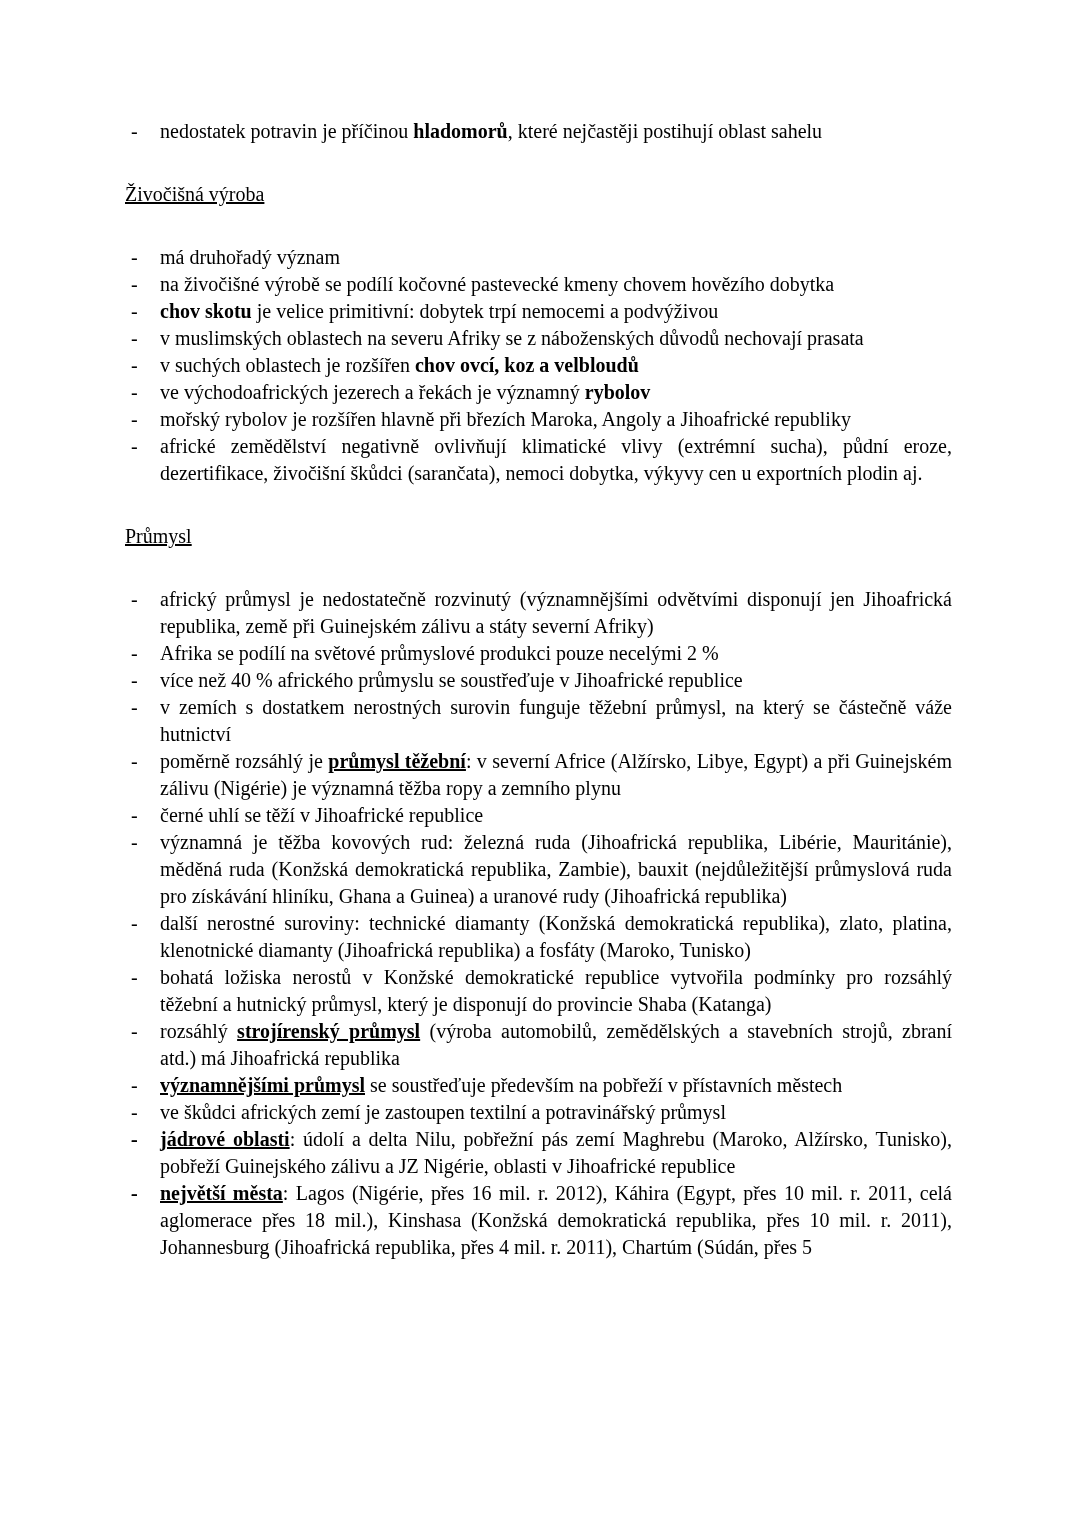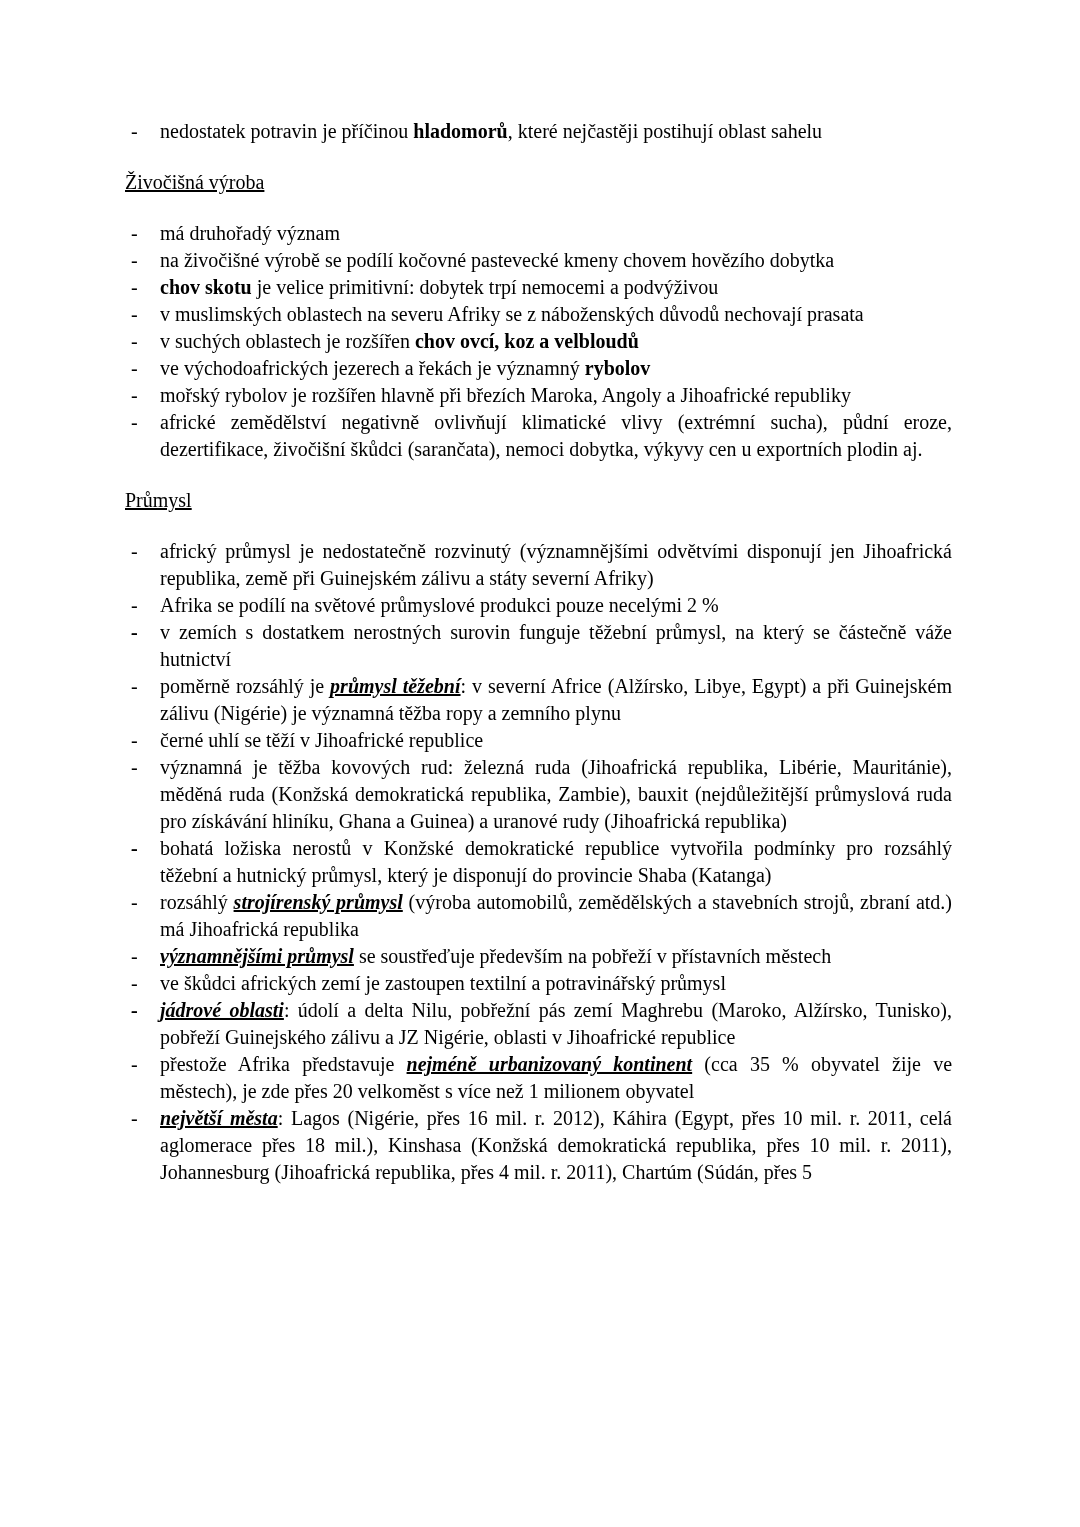--- a/index.html
+++ b/index.html
@@ -18,24 +18,24 @@
   .item {
     position: relative;
     padding-left: 35px;
     text-align: justify;
   }
   .dash {
     position: absolute;
     left: 6px;
     top: 0;
   }
-  .heading { margin: 24px 0; }
+  .heading { margin: 36px 0; }
   .heading-text { text-decoration: underline; }
   .bold { font-weight: bold; }
-  .und { text-decoration: underline; font-style: italic; }
+  .und { text-decoration: underline; }
 </style>
 </head>
 <body>
 
 <div class="page">
   <div class="content">
     <div id="intro" class="list">
         <div class="item"><span class="dash">-</span><span class="item-text"><span class="seg">nedostatek potravin je příčinou </span><span class="seg bold">hladomorů</span><span class="seg">, které nejčastěji postihují oblast sahelu</span></span></div>
       </div>
     <div id="sections">
@@ -50,31 +50,31 @@
             <div class="item"><span class="dash">-</span><span class="item-text"><span class="seg">ve východoafrických jezerech a řekách je významný </span><span class="seg bold">rybolov</span></span></div>
             <div class="item"><span class="dash">-</span><span class="item-text"><span class="seg">mořský rybolov je rozšířen hlavně při březích Maroka, Angoly a Jihoafrické republiky</span></span></div>
             <div class="item"><span class="dash">-</span><span class="item-text"><span class="seg">africké zemědělství negativně ovlivňují klimatické vlivy (extrémní sucha), půdní eroze, dezertifikace, živočišní škůdci (sarančata), nemoci dobytka, výkyvy cen u exportních plodin aj.</span></span></div>
           </div>
         </section>
         <section class="section">
           <div class="heading"><span class="heading-text">Průmysl</span></div>
           <div class="list">
             <div class="item"><span class="dash">-</span><span class="item-text"><span class="seg">africký průmysl je nedostatečně rozvinutý (významnějšími odvětvími disponují jen Jihoafrická republika, země při Guinejském zálivu a státy severní Afriky)</span></span></div>
             <div class="item"><span class="dash">-</span><span class="item-text"><span class="seg">Afrika se podílí na světové průmyslové produkci pouze necelými 2 %</span></span></div>
-            <div class="item"><span class="dash">-</span></div>
+            <div class="item"><span class="dash">-</span><span class="item-text"><span class="seg">více než 40 % afrického průmyslu se soustřeďuje v Jihoafrické republice</span></span></div>
             <div class="item"><span class="dash">-</span><span class="item-text"><span class="seg">v zemích s dostatkem nerostných surovin funguje těžební průmysl, na který se částečně váže hutnictví</span></span></div>
             <div class="item"><span class="dash">-</span><span class="item-text"><span class="seg">poměrně rozsáhlý je </span><span class="seg bold und">průmysl těžební</span><span class="seg">: v severní Africe (Alžírsko, Libye, Egypt) a při Guinejském zálivu (Nigérie) je významná těžba ropy a zemního plynu</span></span></div>
             <div class="item"><span class="dash">-</span><span class="item-text"><span class="seg">černé uhlí se těží v Jihoafrické republice</span></span></div>
             <div class="item"><span class="dash">-</span><span class="item-text"><span class="seg">významná je těžba kovových rud: železná ruda (Jihoafrická republika, Libérie, Mauritánie), měděná ruda (Konžská demokratická republika, Zambie), bauxit (nejdůležitější průmyslová ruda pro získávání hliníku, Ghana a Guinea) a uranové rudy (Jihoafrická republika)</span></span></div>
-            <div class="item"><span class="dash">-</span></div>
+            <div class="item"><span class="dash">-</span><span class="item-text"><span class="seg">další nerostné suroviny: technické diamanty (Konžská demokratická republika), zlato, platina, klenotnické diamanty (Jihoafrická republika) a fosfáty (Maroko, Tunisko)</span></span></div>
             <div class="item"><span class="dash">-</span><span class="item-text"><span class="seg">bohatá ložiska nerostů v Konžské demokratické republice vytvořila podmínky pro rozsáhlý těžební a hutnický průmysl, který je disponují do provincie Shaba (Katanga)</span></span></div>
             <div class="item"><span class="dash">-</span><span class="item-text"><span class="seg">rozsáhlý </span><span class="seg bold und">strojírenský průmysl</span><span class="seg"> (výroba automobilů, zemědělských a stavebních strojů, zbraní atd.) má Jihoafrická republika</span></span></div>
             <div class="item"><span class="dash">-</span><span class="item-text"><span class="seg bold und">významnějšími průmysl</span><span class="seg"> se soustřeďuje především na pobřeží v přístavních městech</span></span></div>
             <div class="item"><span class="dash">-</span><span class="item-text"><span class="seg">ve škůdci afrických zemí je zastoupen textilní a potravinářský průmysl</span></span></div>
             <div class="item"><span class="dash">-</span></div>
             <div class="item"><span class="dash">-</span><span class="item-text"><span class="seg bold und">jádrové oblasti</span><span class="seg">: údolí a delta Nilu, pobřežní pás zemí Maghrebu (Maroko, Alžírsko, Tunisko), pobřeží Guinejského zálivu a JZ Nigérie, oblasti v Jihoafrické republice</span></span></div>
-            <div class="item"><span class="dash">-</span><span class="item-text"><span class="seg">přestože Afrika představuje </span><span class="seg bold und">nejméně urbanizovaný kontinent</span><span class="seg"> (cca 35 % obyvatel žije ve městech), je zde přes 20 velkoměst s více než 1 milionem obyvatel</span></span></div>
+            <div class="item"><span class="dash">-</span></div>
             <div class="item"><span class="dash">-</span><span class="item-text"><span class="seg bold und">největší města</span><span class="seg">: Lagos (Nigérie, přes 16 mil. r. 2012), Káhira (Egypt, přes 10 mil. r. 2011, celá aglomerace přes 18 mil.), Kinshasa (Konžská demokratická republika, přes 10 mil. r. 2011), Johannesburg (Jihoafrická republika, přes 4 mil. r. 2011), Chartúm (Súdán, přes 5</span></span></div>
           </div>
         </section>
       </div>
   </div>
 </div>
 
 </body></html>

